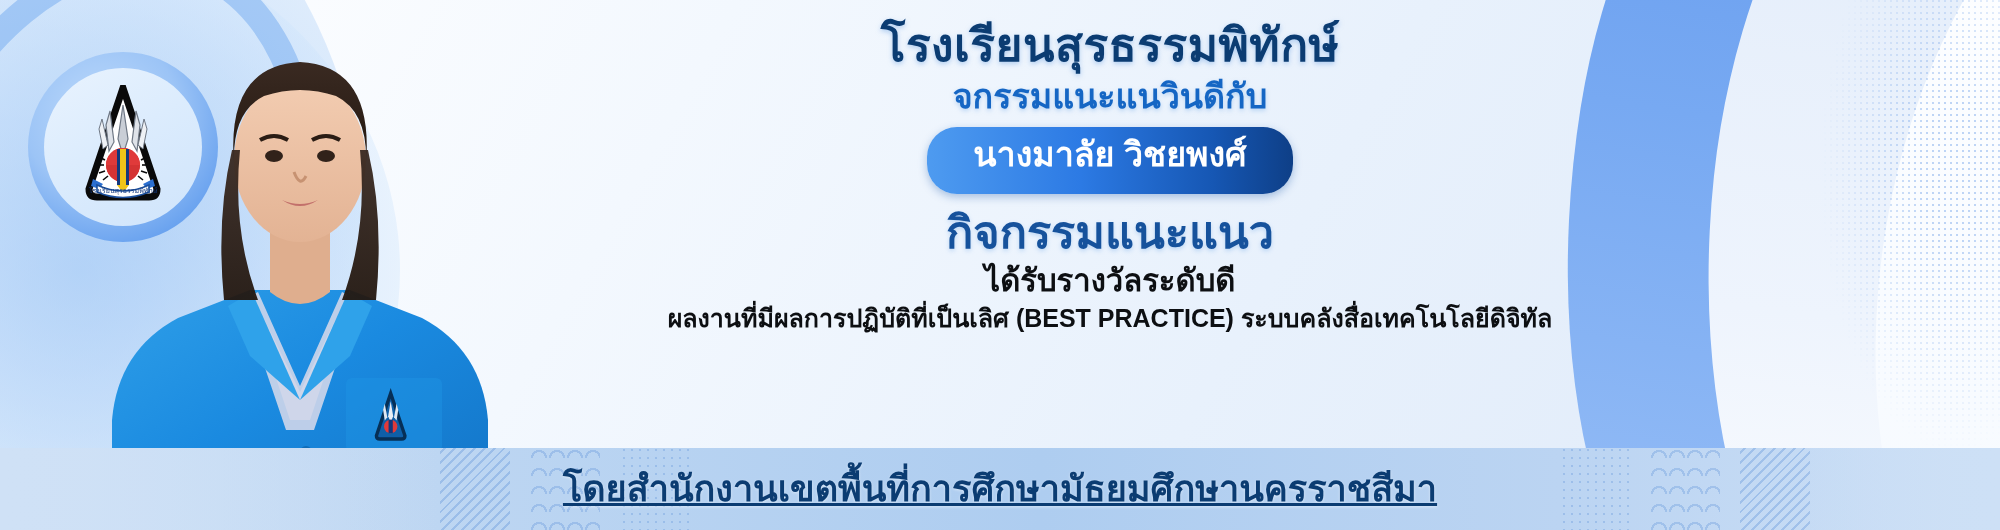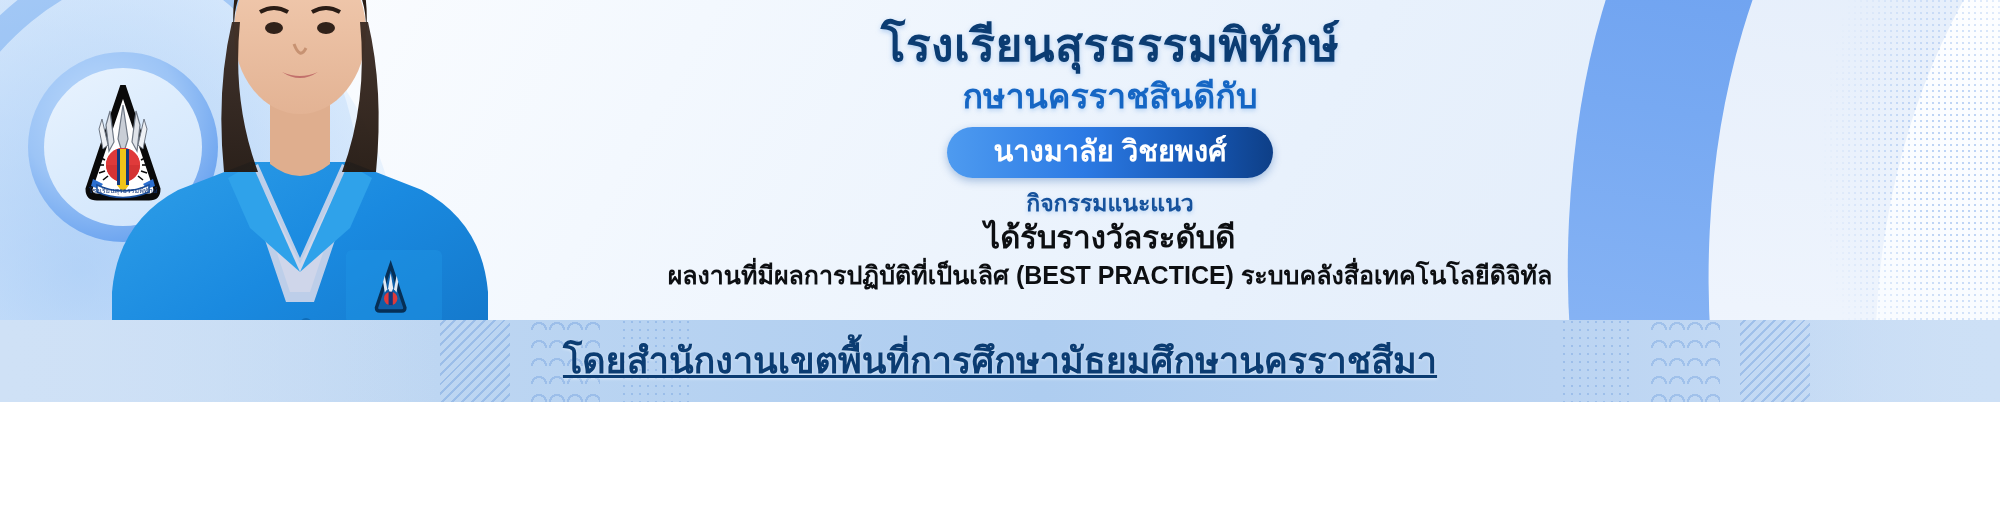--- a/index.html
+++ b/index.html
@@ -6,21 +6,21 @@
   * { margin:0; padding:0; box-sizing:border-box; }
   html, body {
     width:2000px; height:530px;
     overflow:hidden;
     background:#ffffff;
     font-family:"Liberation Sans","DejaVu Sans",sans-serif;
   }
 
   #banner {
     position:relative;
-    width:2000px; height:402px;
+    width:2000px; height:530px;
     overflow:hidden;
     background:linear-gradient(120deg,#ffffff 0%,#f3f8fe 32%,#e8f1fc 62%,#dfeaf9 100%);
   }
 
   
   .bg-layer { position:absolute; inset:0; pointer-events:none; }
 
   .wave-left-1 {
     position:absolute; left:-250px; top:-170px;
     width:620px; height:880px;
@@ -139,32 +139,32 @@
   .congrats {
     margin-top:4px;
     font-size:34px; font-weight:bold;
     color:#1566c4;
     line-height:1.2;
     text-shadow:0 2px 4px rgba(130,180,235,.5);
   }
   .name-badge {
     margin-top:10px;
     display:inline-block;
-    padding:7px 46px 9px;
+    padding:7px 46px 19px;
     border-radius:30px;
     background:linear-gradient(90deg,#4e9bf0 0%,#2c7ae4 42%,#1657b4 78%,#0e3f87 100%);
     color:#ffffff;
-    font-size:29px; font-weight:bold;
+    font-size:34px; font-weight:bold;
     line-height:1.2;
     box-shadow:0 3px 8px rgba(30,90,170,.35);
     white-space:nowrap;
   }
   .activity {
     margin-top:12px;
-    font-size:23px; font-weight:bold;
+    font-size:45px; font-weight:bold;
     color:#16529c;
     line-height:1.2;
     text-shadow:0 2px 4px rgba(130,180,235,.45);
   }
   .award-level {
     margin-top:2px;
     font-size:31px; font-weight:bold;
     color:#0d0f12;
     line-height:1.22;
   }
@@ -327,21 +327,21 @@
         <circle cx="54" cy="82" r="16" fill="#e03a3a"></circle>
         <rect x="49" y="66" width="10" height="32" fill="#13387d"></rect>
       </g>
 
       <circle cx="206" cy="452" r="6" fill="#0f6cb8"></circle>
     </svg>
   </div>
 
   <div class="content">
     <div class="school-name">โรงเรียนสุรธรรมพิทักษ์</div>
-    <div class="congrats">กษานครราชสินดีกับ</div>
+    <div class="congrats">จกรรมแนะแนวินดีกับ</div>
     <div class="name-badge">นางมาลัย วิชยพงศ์</div>
     <div class="activity">กิจกรรมแนะแนว</div>
     <div class="award-level">ได้รับรางวัลระดับดี</div>
     <div class="detail d1">ผลงานที่มีผลการปฏิบัติที่เป็นเลิศ (BEST PRACTICE) ระบบคลังสื่อเทคโนโลยีดิจิทัล</div>
   </div>
 
   <div class="footer">
     <div class="pattern pa p-hatch"></div>
     <div class="pattern pb p-arcs"></div>
     <div class="pattern pc p-dots"></div>

